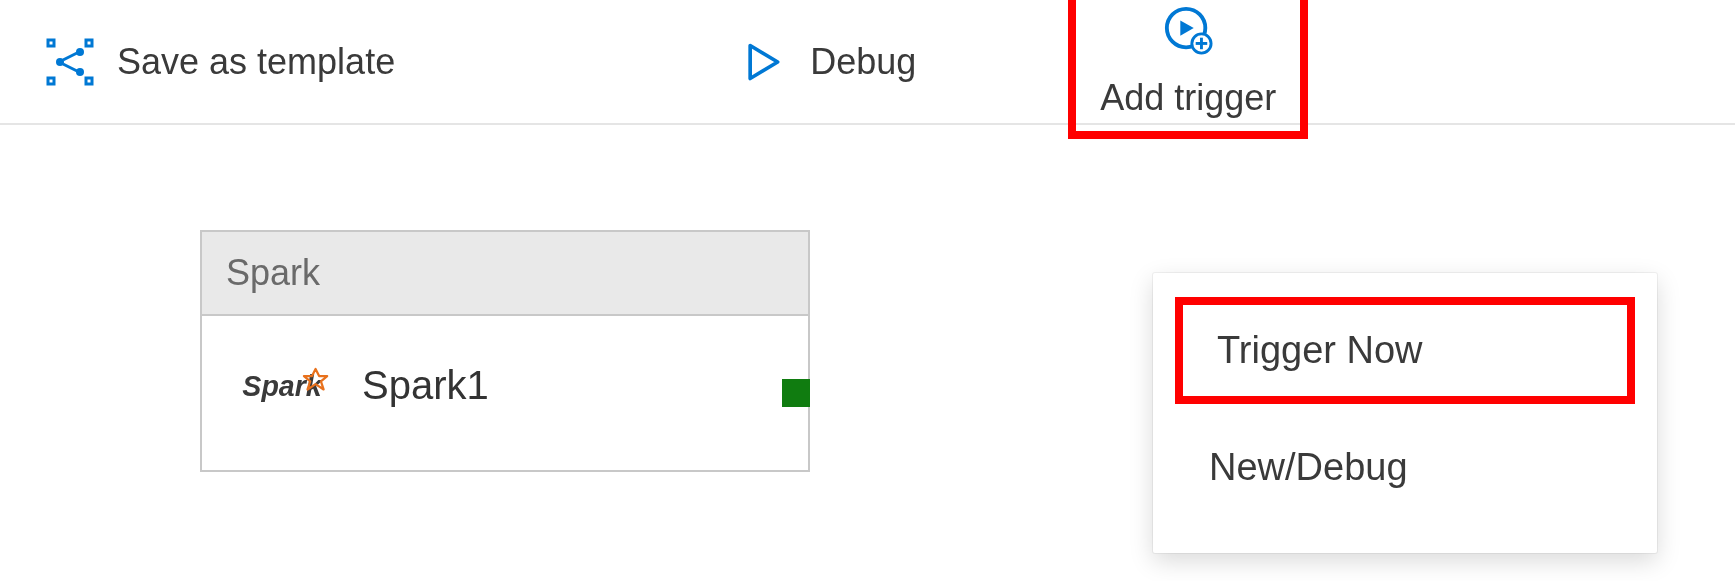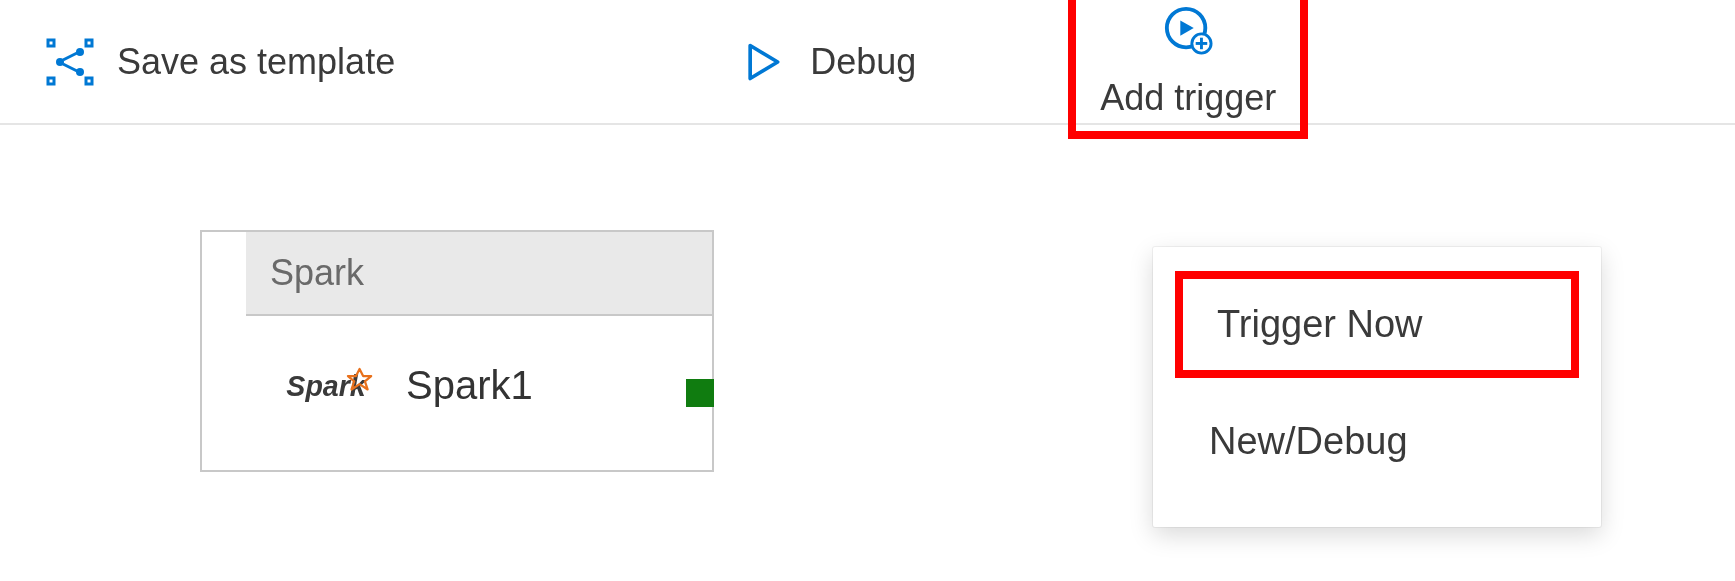--- a/index.html
+++ b/index.html
@@ -54,24 +54,23 @@
     .canvas {
       position: relative;
       width: 100%;
       height: calc(581px - 125px);
     }
 
     .activity-card {
       position: absolute;
       left: 200px;
       top: 105px;
-      width: 514px;
+      width: 610px;
       border: 2px solid #c8c8c8;
       background: #ffffff;
-      padding-left: 44px;
     }
     .activity-header {
       background: #e9e9e9;
       color: #6a6a6a;
       font-size: 36px;
       padding: 20px 24px;
       border-bottom: 2px solid #c8c8c8;
     }
     .activity-body {
       display: flex;
@@ -95,22 +94,22 @@
       top: 50%;
       transform: translateY(-50%);
       width: 28px;
       height: 28px;
       background: #107c10;
     }
 
     .dropdown-menu {
       position: absolute;
       left: 1153px;
-      top: 122px;
-      width: 448px;
+      top: 148px;
+      width: 504px;
       background: #ffffff;
       box-shadow: 0 8px 24px rgba(0,0,0,0.15), 0 0 0 1px rgba(0,0,0,0.05);
       border-radius: 2px;
       padding: 24px 22px 40px 22px;
     }
     .menu-item {
       font-size: 38px;
       color: #3a3a3a;
       padding: 24px 34px;
       cursor: pointer;

